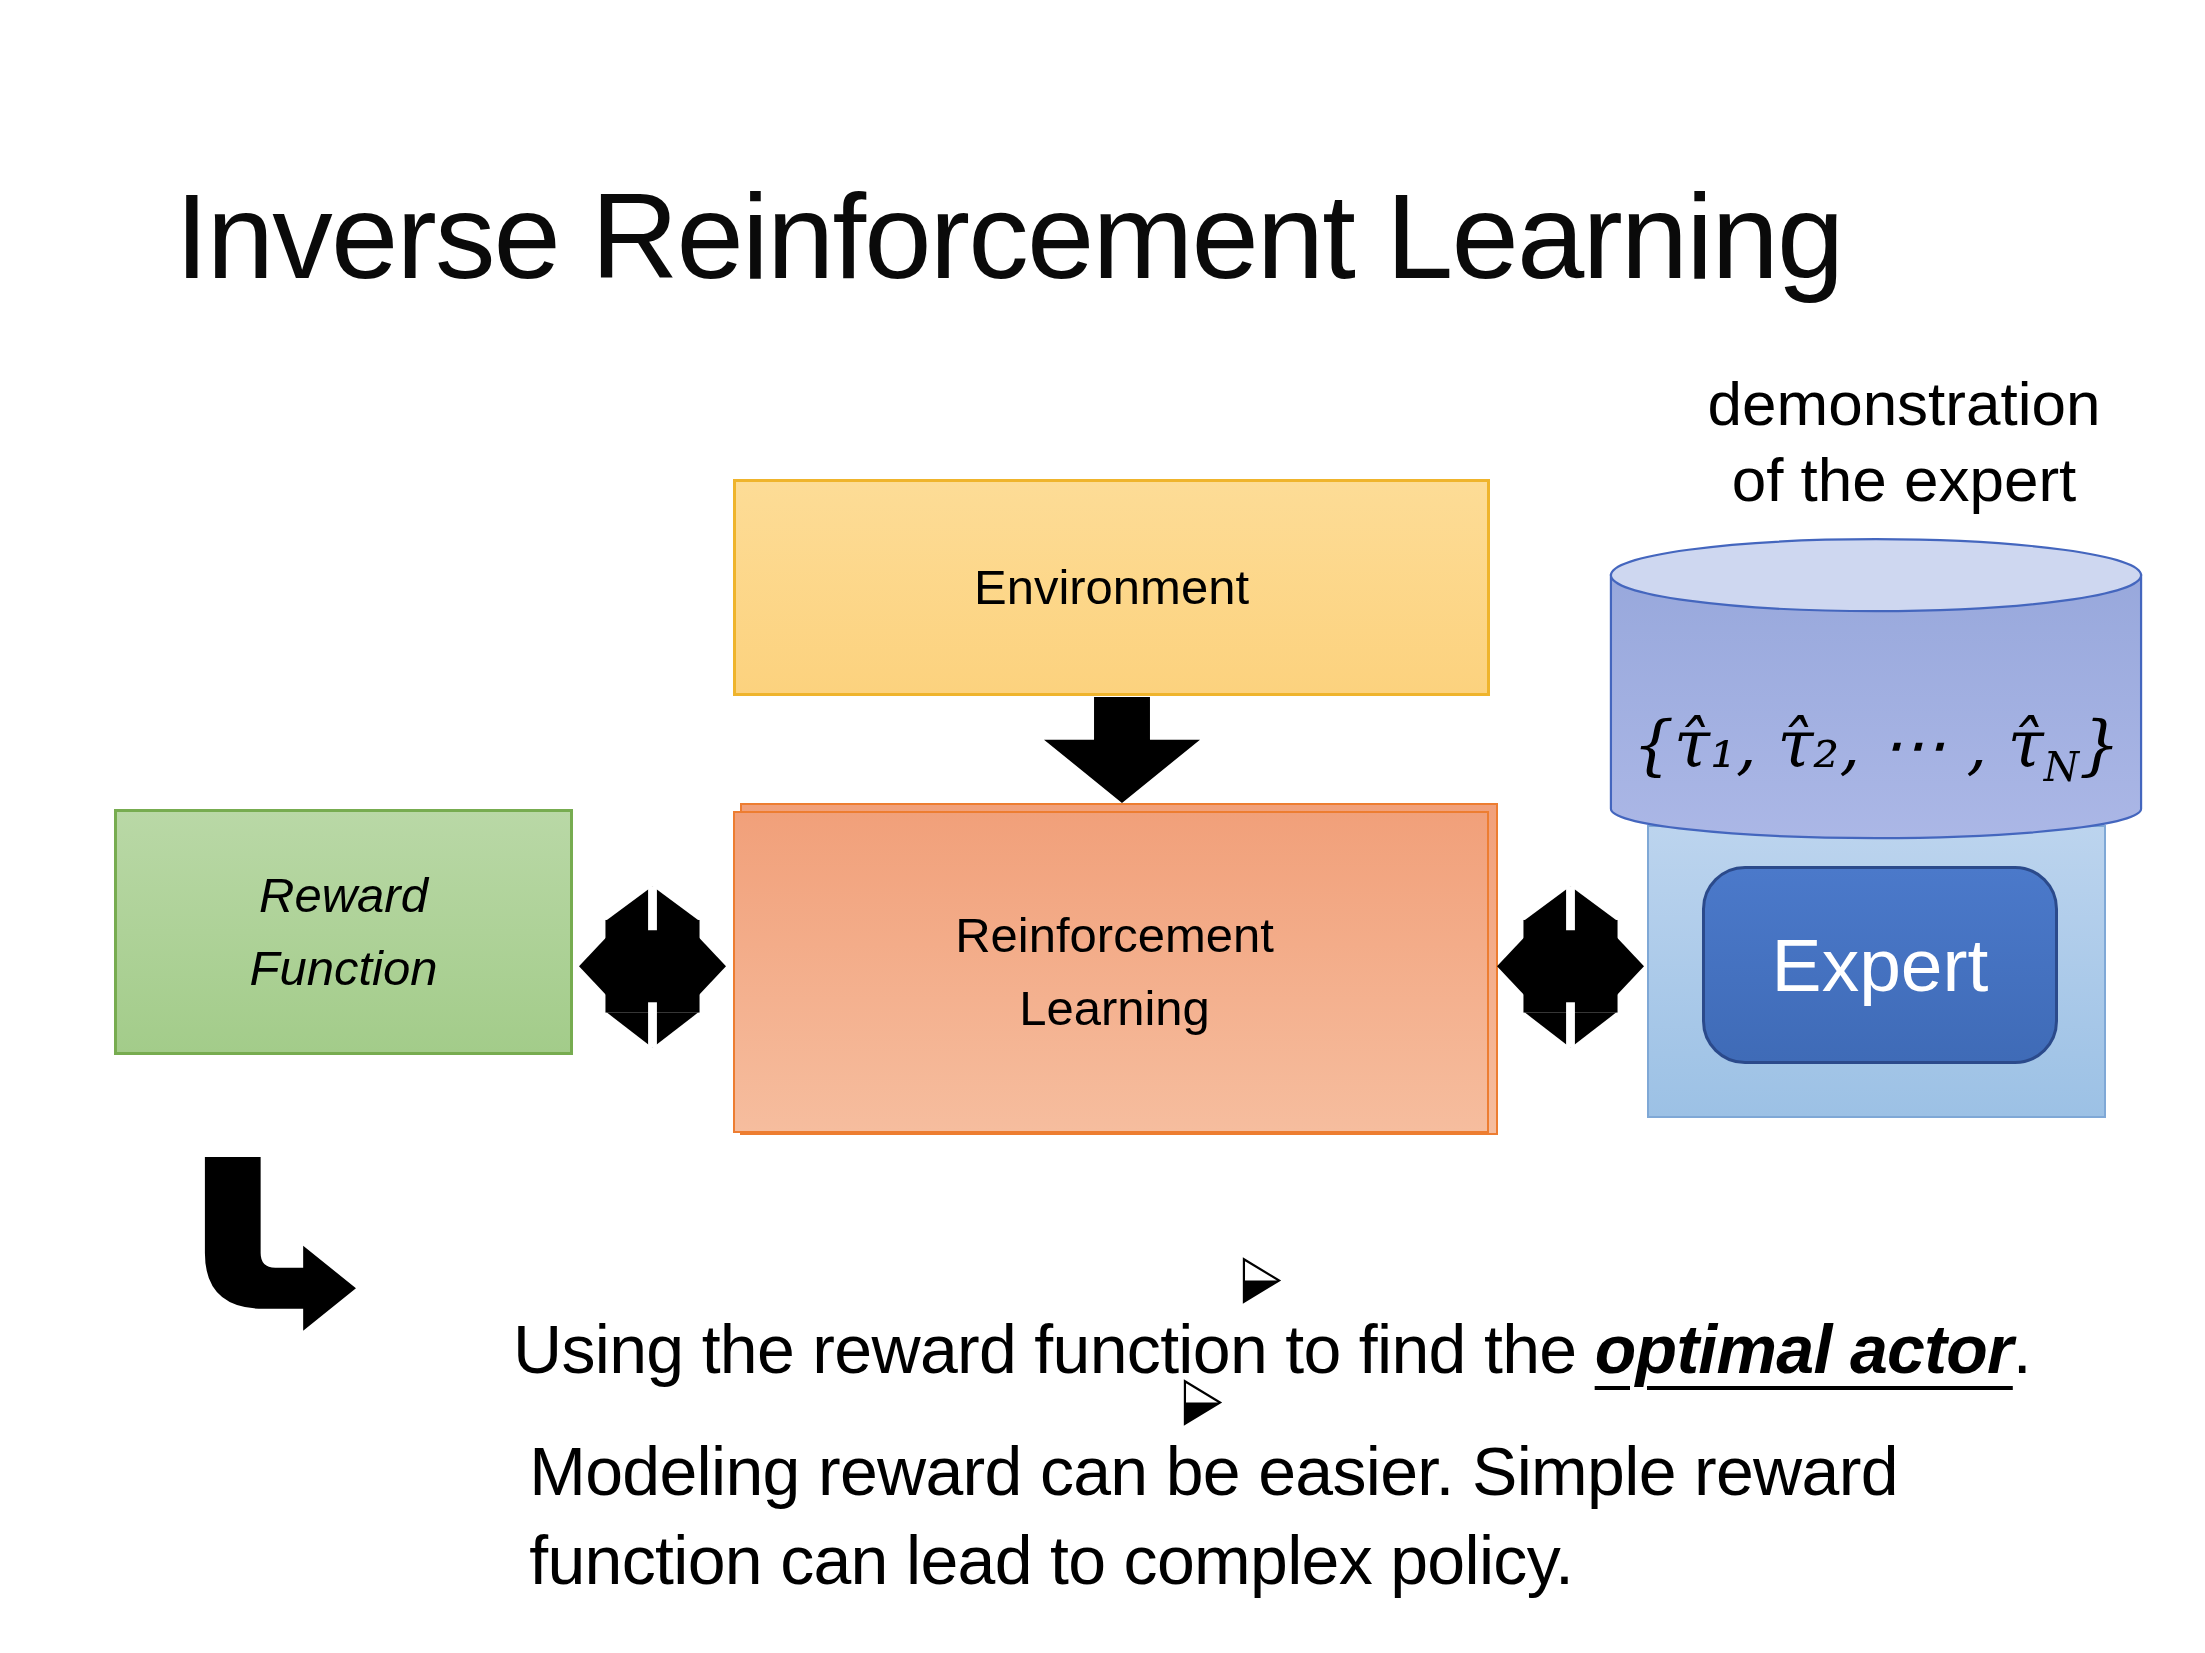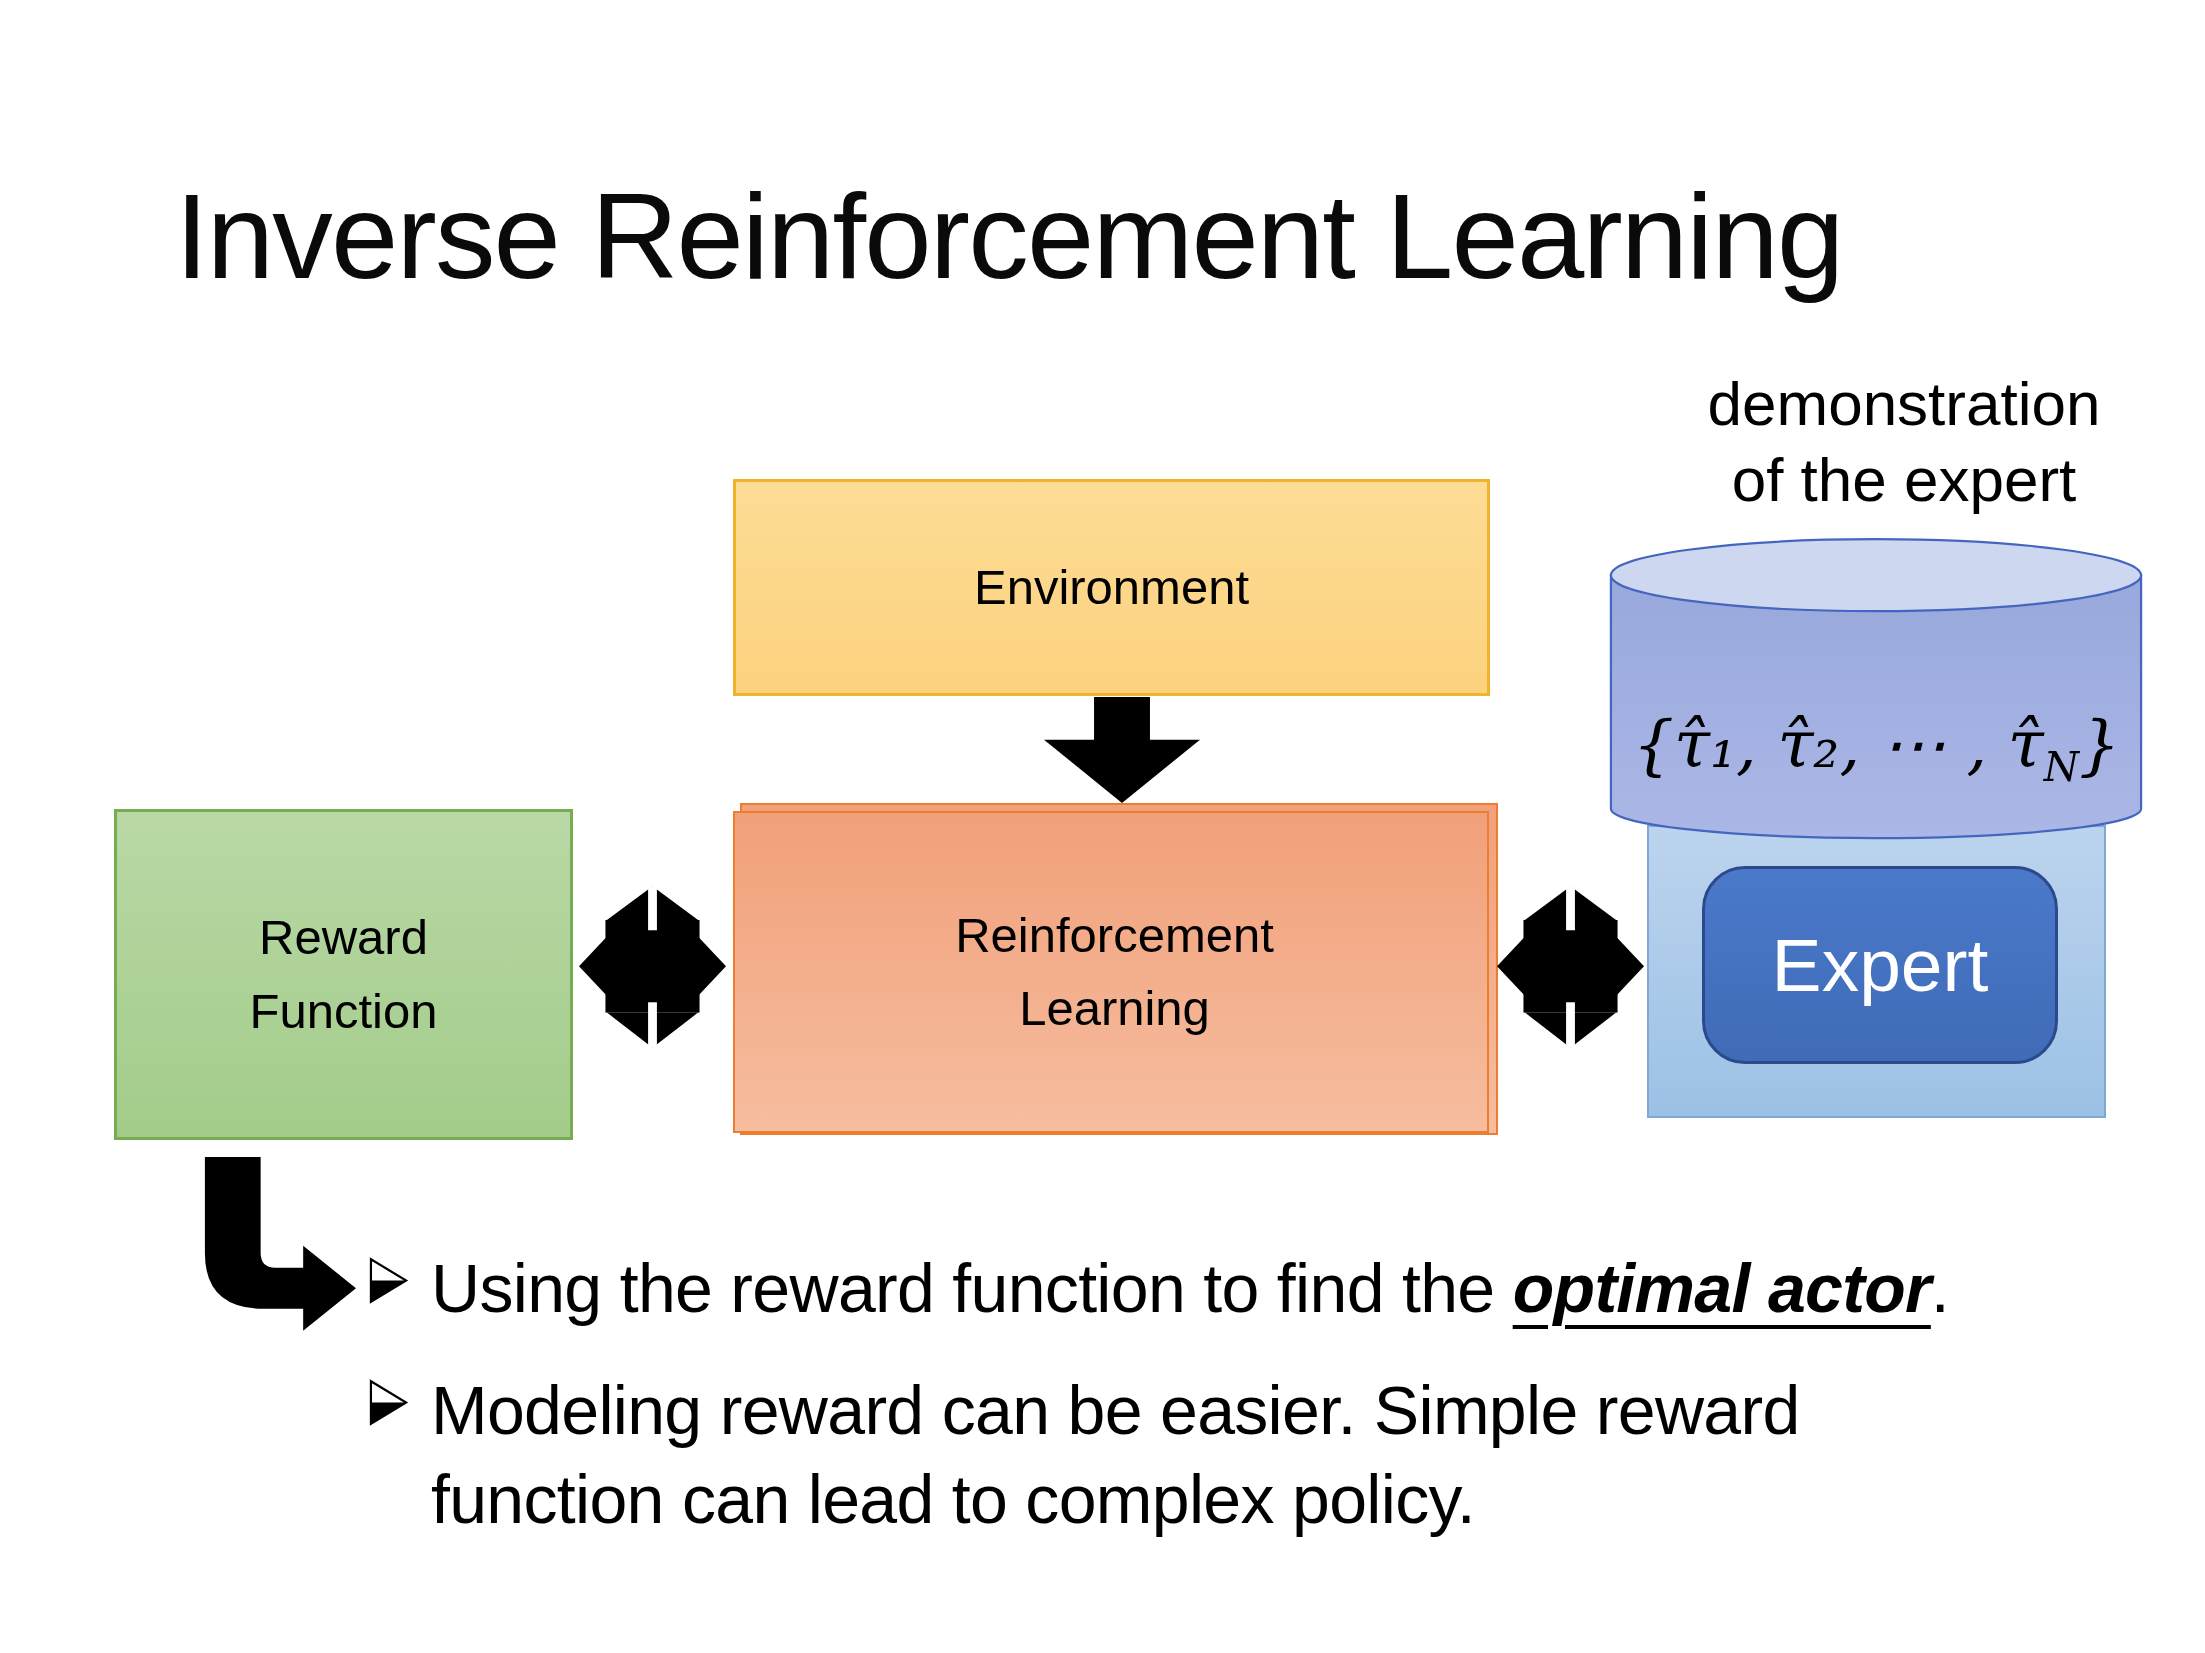--- a/index.html
+++ b/index.html
@@ -12,41 +12,41 @@
   .demo-label{left:1588px;top:366px;width:632px;text-align:center;font-size:62px;line-height:1.22;}
   .demo-label span{display:block;}
 
   .box{box-sizing:border-box;display:flex;flex-direction:column;align-items:center;justify-content:center;
        text-align:center;font-size:49px;line-height:1.5;}
   .box span{display:block;}
 
   .env-box{left:733px;top:479px;width:757px;height:217px;border:3.7px solid #EFB42C;
            background:linear-gradient(180deg,#FDDC96 0%,#FCD27E 100%);}
 
-  .green-box{left:114px;top:809px;width:459px;height:331px;border:3.7px solid #77AC50;
-             background:linear-gradient(180deg,#B9D8A6 0%,#A3CC8A 100%);}
+  .green-box{left:114px;top:809px;width:459px;height:246px;border:3.7px solid #77AC50;
+             background:linear-gradient(180deg,#B9D8A6 0%,#A3CC8A 100%);font-style:italic;}
 
   .rl-back{left:740px;top:803px;width:754px;height:328px;border:2.9px solid #ED7D31;
            background:linear-gradient(180deg,#F1A07A 0%,#F6BD9E 100%);}
   .rl-box{left:733px;top:811px;width:756px;height:322px;border:2.9px solid #ED7D31;
           background:linear-gradient(180deg,#F1A07A 0%,#F6BD9E 100%);padding-left:7px;}
 
   .expert-panel{left:1647px;top:825px;width:459px;height:293px;border:2.2px solid #7FA8D6;
                 background:linear-gradient(180deg,#BCD4EE 0%,#9CC1E5 100%);box-sizing:border-box;}
 
   .expert-btn{left:1702px;top:866px;width:356px;height:198px;border:3.7px solid #2B4A8B;border-radius:43px;
               background:linear-gradient(180deg,#4B79CA 0%,#3F6BB7 100%);box-sizing:border-box;
               display:flex;align-items:center;justify-content:center;color:#ffffff;font-size:75px;}
 
   .cylinder{left:1607px;top:537px;}
   .cyl-label{left:1623px;top:670px;width:507px;text-align:center;
              font-family:"DejaVu Serif",serif;font-style:italic;font-size:65px;color:#000;margin-top:37px;}
   .cyl-label sub{font-size:0.62em;font-style:italic;}
 
-  .bullet-row{display:flex;align-items:flex-start;}
+  .bullet-row{display:flex;align-items:center;flex-direction:column;}
   .bullet-1{left:368px;top:1244px;width:1808px;}
   .bullet-2{left:368px;top:1366px;width:1691px;}
   .bullet-marker{flex:0 0 auto;margin-top:11.8px;margin-right:22px;}
   .bullet-text{font-size:68px;line-height:1.31;letter-spacing:-0.01em;}
   .bullet-1 .bullet-text{white-space:nowrap;}
   .emph{font-weight:bold;font-style:italic;text-decoration:underline;
         text-decoration-thickness:4.4px;text-underline-offset:13.2px;}
   .bullet-text .line{display:block;}
 </style>
 </head>

